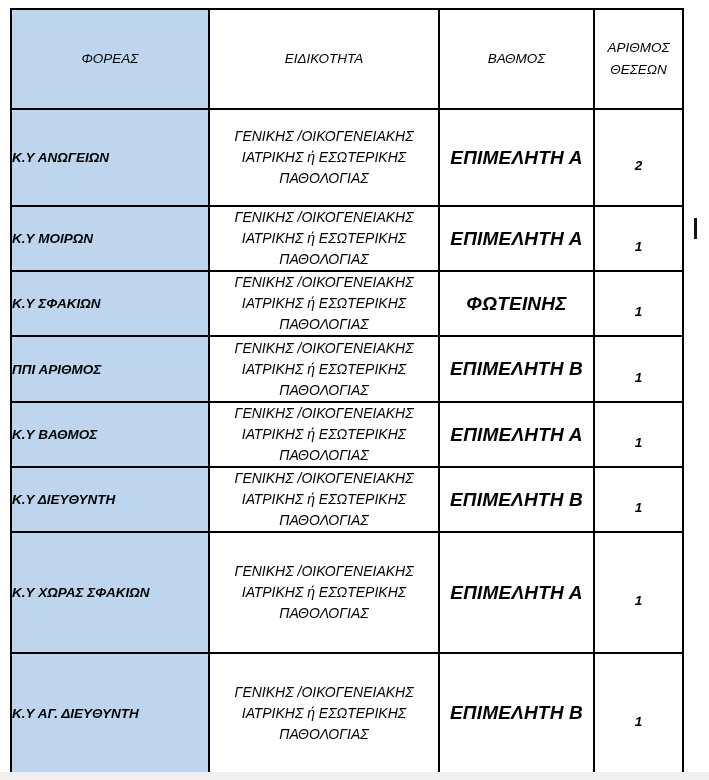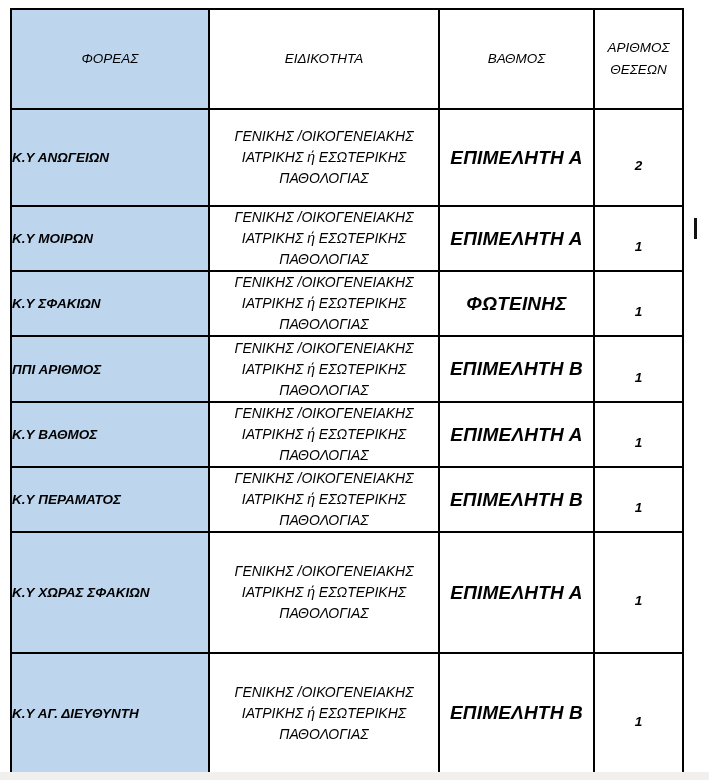--- a/index.html
+++ b/index.html
@@ -135,21 +135,21 @@
         </tr>
         <tr>
           <td class="col-foreas">Κ.Υ ΒΑΘΜΟΣ</td>
           <td class="col-eidikotita">ΓΕΝΙΚΗΣ /ΟΙΚΟΓΕΝΕΙΑΚΗΣ
 ΙΑΤΡΙΚΗΣ ή ΕΣΩΤΕΡΙΚΗΣ
 ΠΑΘΟΛΟΓΙΑΣ</td>
           <td class="col-vathmos">ΕΠΙΜΕΛΗΤΗ Α</td>
           <td class="col-theseis"><span class="num">1</span></td>
         </tr>
         <tr>
-          <td class="col-foreas">Κ.Υ ΠΕΡΑΜΑΤΟΣ</td>
+          <td class="col-foreas">Κ.Υ ΔΙΕΥΘΥΝΤΗ</td>
           <td class="col-eidikotita">ΓΕΝΙΚΗΣ /ΟΙΚΟΓΕΝΕΙΑΚΗΣ
 ΙΑΤΡΙΚΗΣ ή ΕΣΩΤΕΡΙΚΗΣ
 ΠΑΘΟΛΟΓΙΑΣ</td>
           <td class="col-vathmos">ΕΠΙΜΕΛΗΤΗ Β</td>
           <td class="col-theseis"><span class="num">1</span></td>
         </tr>
         <tr>
           <td class="col-foreas">Κ.Υ ΧΩΡΑΣ ΣΦΑΚΙΩΝ</td>
           <td class="col-eidikotita">ΓΕΝΙΚΗΣ /ΟΙΚΟΓΕΝΕΙΑΚΗΣ
 ΙΑΤΡΙΚΗΣ ή ΕΣΩΤΕΡΙΚΗΣ

